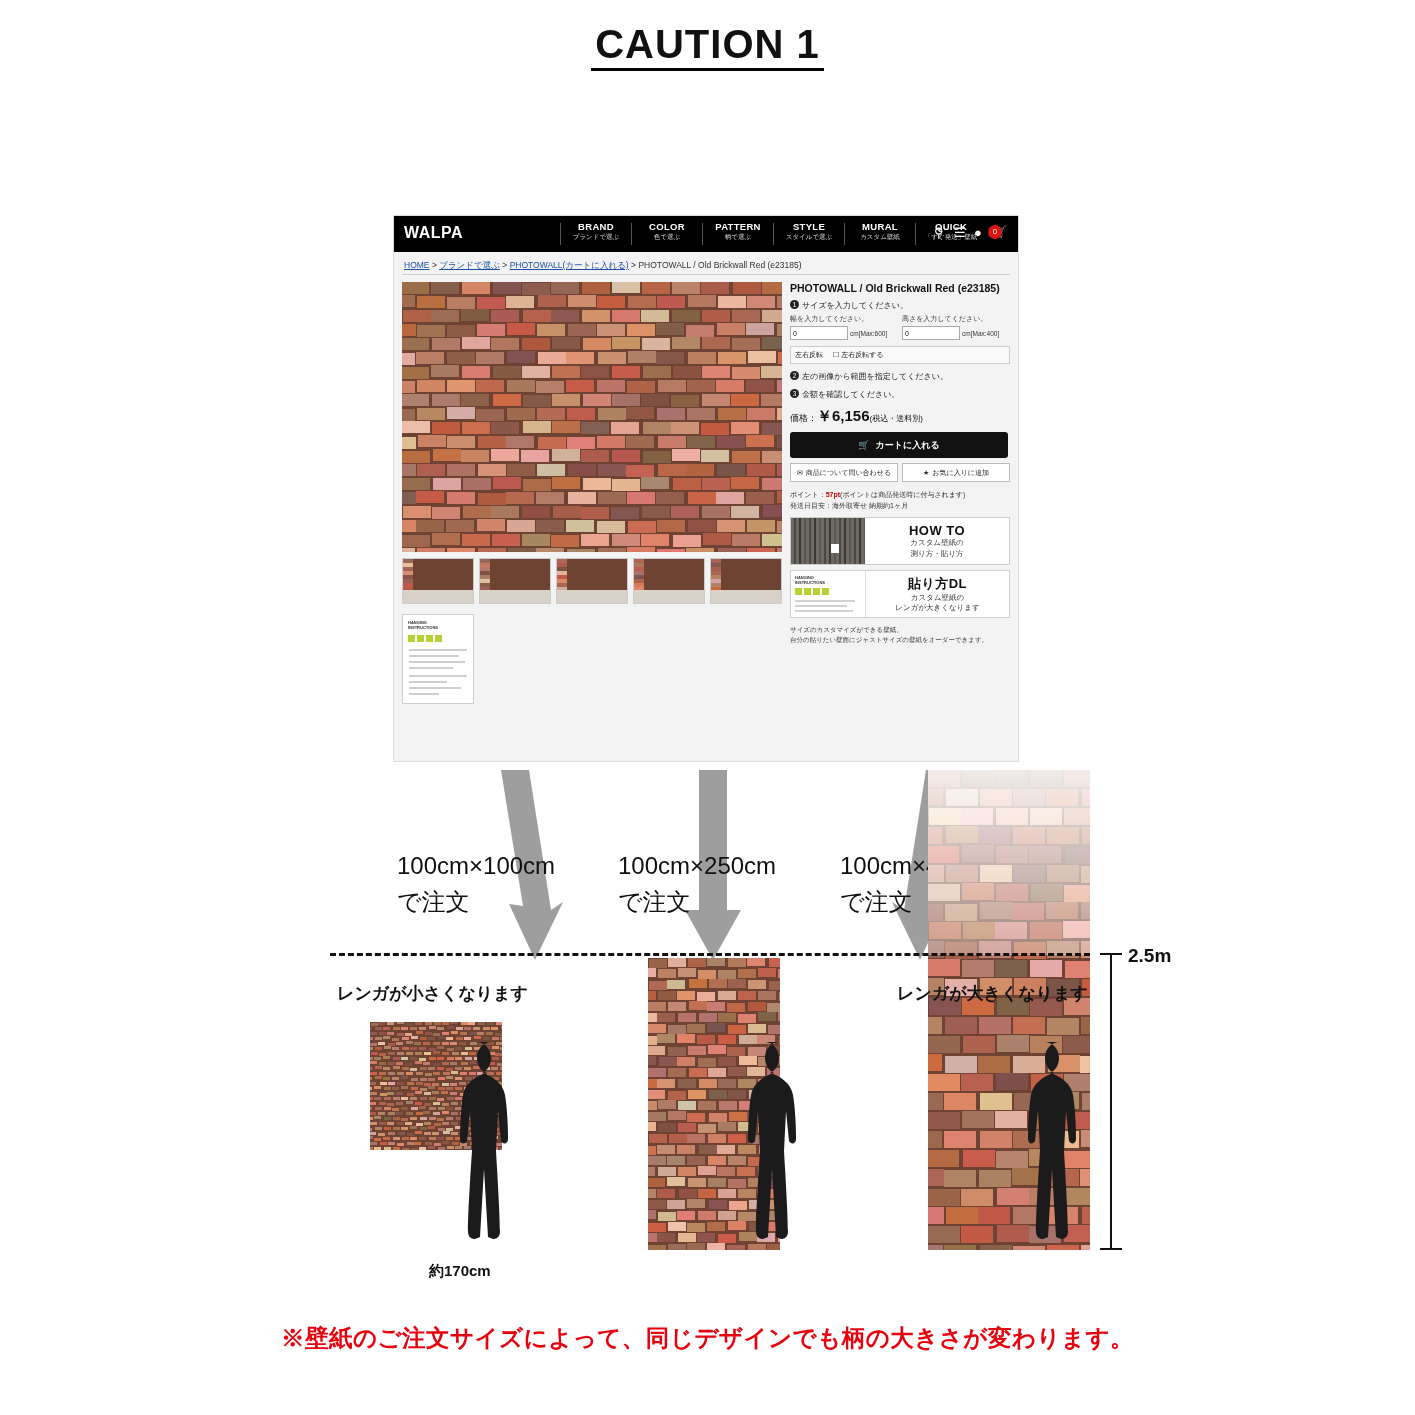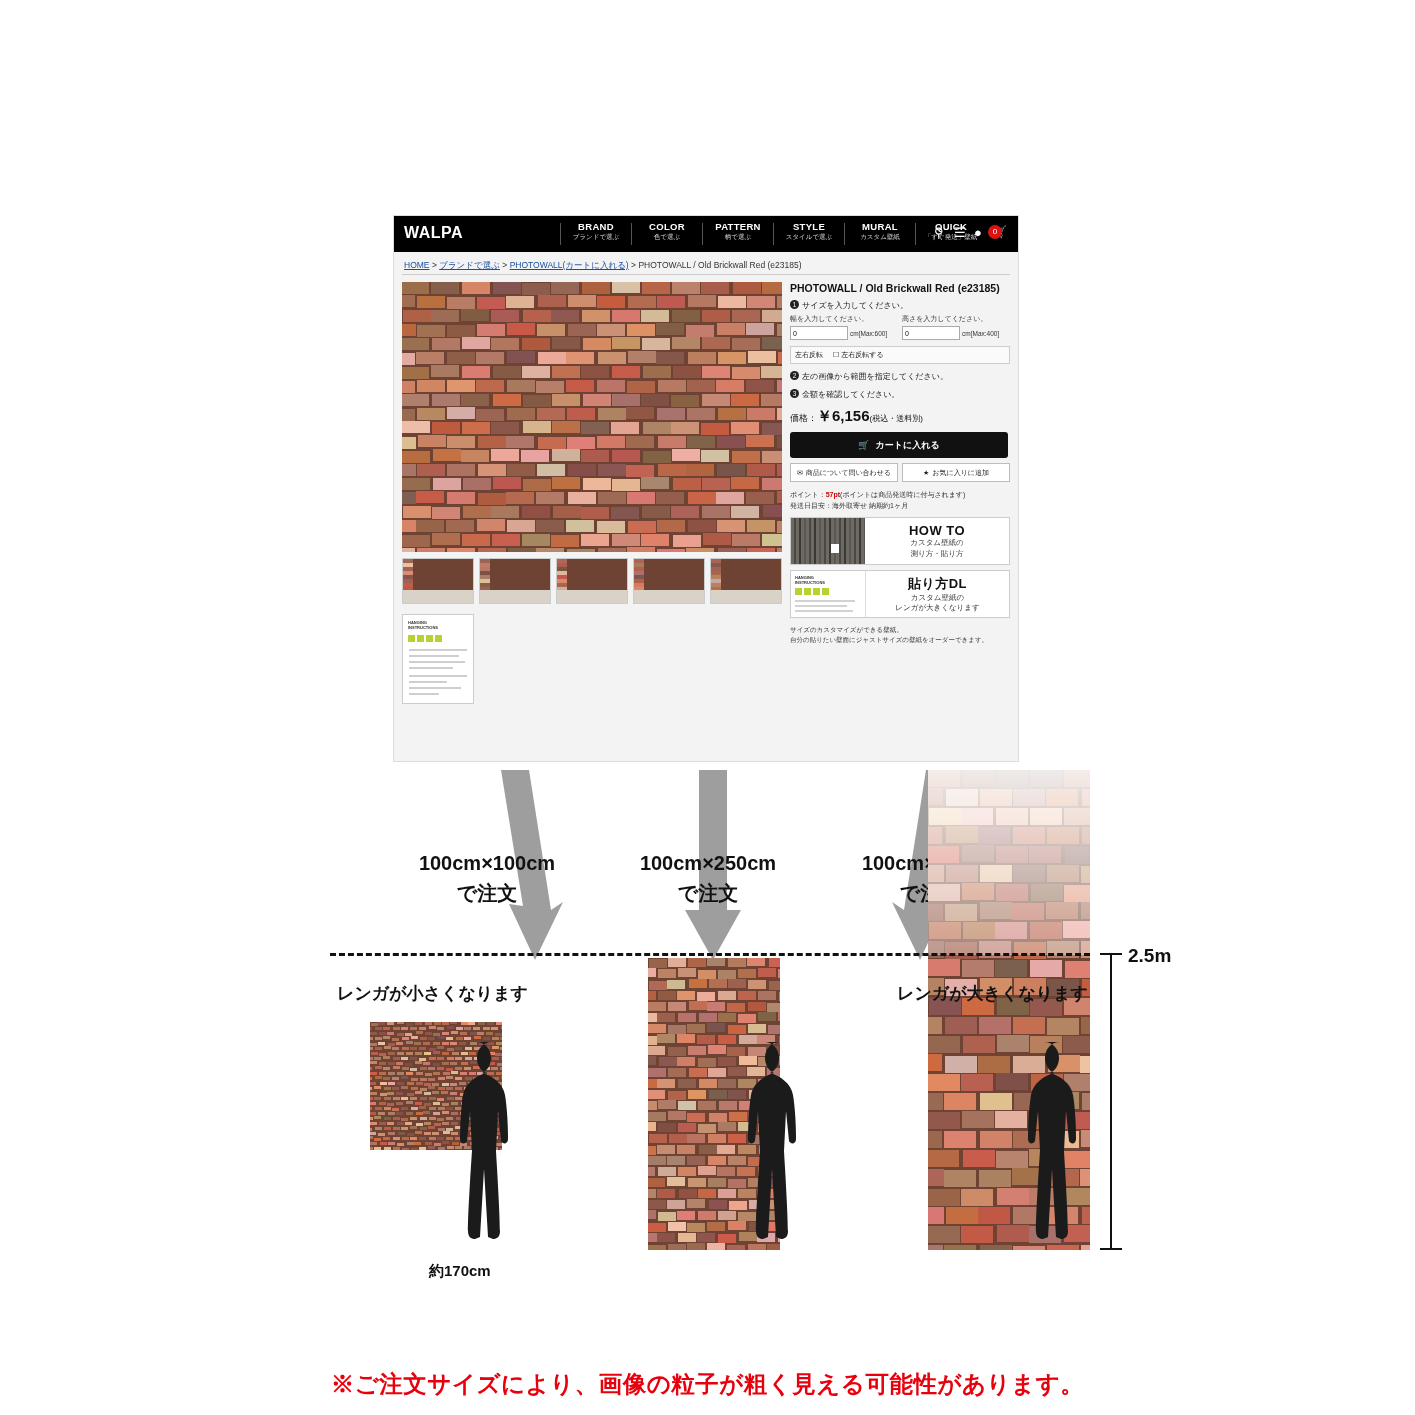--- a/index.html
+++ b/index.html
@@ -130,21 +130,21 @@
   .howto .txt{flex:1;display:flex;flex-direction:column;align-items:center;justify-content:center;}
   .howto .t1{font-size:13px;font-weight:bold;letter-spacing:.5px;}
   .howto .t2{font-size:7.5px;color:#333;line-height:1.35;text-align:center;}
   .howto2{margin-top:5px;}
   .howto2 .pic{background:#fff;border-right:1px solid #ddd;}
   .foottxt{font-size:6.5px;color:#333;margin-top:7px;line-height:1.5;}
 
   
   .arrow{position:absolute;}
   .ordlabel{
-    position:absolute;text-align:center;font-size:20px;font-weight:bold;color:#111;
+    position:absolute;font-size:24px;font-weight:normal;color:#111;
     line-height:1.5;white-space:nowrap;
   }
 
   
   .ceiling{
     position:absolute;left:330px;top:953px;width:760px;height:0;
     border-top:3px dashed #111;
   }
   .dimline{position:absolute;left:1110px;top:955px;width:2px;height:295px;background:#111;}
   .dimcap{position:absolute;width:22px;height:2px;background:#111;left:1100px;}
@@ -170,20 +170,21 @@
     font-size:23.5px;font-weight:bold;color:#e8000d;letter-spacing:.5px;
   }
   .c1{top:1322px;}
   .c2{top:1368px;}
 </style>
 </head>
 <body>
 
 <div class="page">
 
+  <div class="title"><span>CAUTION 1</span></div>
 
   <div class="intro">
   </div>
 
   <div class="shot">
 
     <div class="navbar">
       <div class="logo">WALPA</div>
 
       <div class="navsep" style="left:166px"></div>
@@ -1526,15 +1527,15 @@
   </svg>
   <svg class="human" style="left:740px;top:1040px;width:80px;height:215px" viewBox="0 0 80 215">
     <path fill="#1b1b1b" d="M40 2c-9 0-15 7-15 16 0 7 4 13 9 15-10 3-21 10-23 22-2 12-3 30-3 44 0 5 5 6 7 2l3-30 2 40c0 0-4 60-4 80 0 6 3 8 7 8l5-2 4-68 4 68 5 2c4 0 7-2 7-8 0-20-4-80-4-80l2-40 3 30c2 4 7 3 7-2 0-14-1-32-3-44-2-12-13-19-23-22 5-2 9-8 9-15 0-9-6-16-15-16z"></path>
   </svg>
   <svg class="human" style="left:1020px;top:1040px;width:80px;height:215px" viewBox="0 0 80 215">
     <path fill="#1b1b1b" d="M40 2c-9 0-15 7-15 16 0 7 4 13 9 15-10 3-21 10-23 22-2 12-3 30-3 44 0 5 5 6 7 2l3-30 2 40c0 0-4 60-4 80 0 6 3 8 7 8l5-2 4-68 4 68 5 2c4 0 7-2 7-8 0-20-4-80-4-80l2-40 3 30c2 4 7 3 7-2 0-14-1-32-3-44-2-12-13-19-23-22 5-2 9-8 9-15 0-9-6-16-15-16z"></path>
   </svg>
 
   <div class="humanlabel" style="left:429px;top:1262px">約170cm</div>
 
-  <div class="caution c2">※ご注文サイズにより、画像の粒子が粗く見える可能性があります。</div>
+  <div class="caution c1">※壁紙のご注文サイズによって、同じデザインでも柄の大きさが変わります。</div>
 
 </div>
 
 </body></html>

